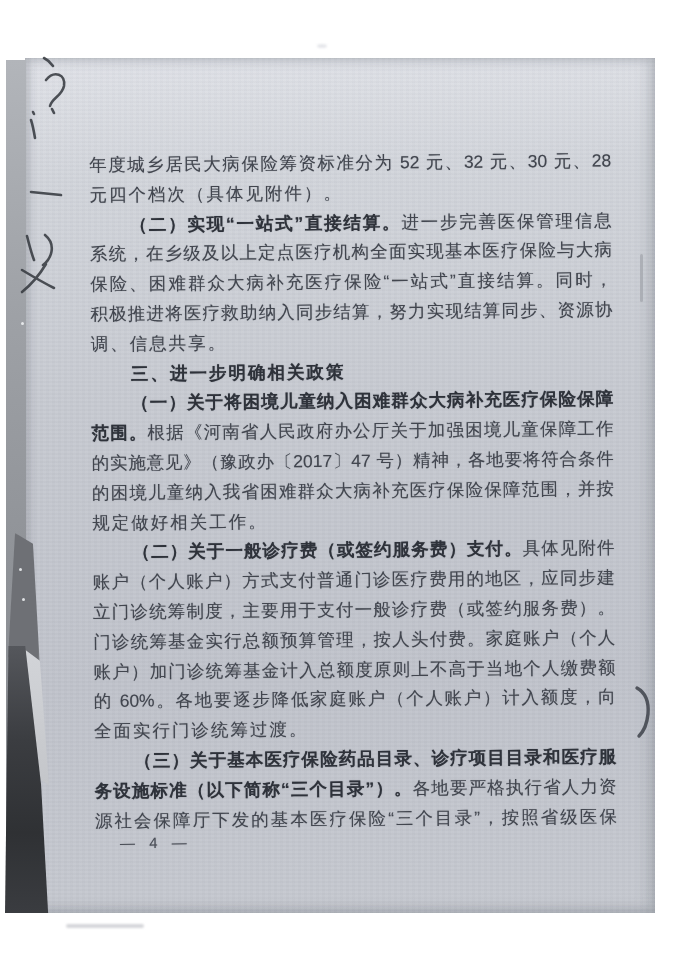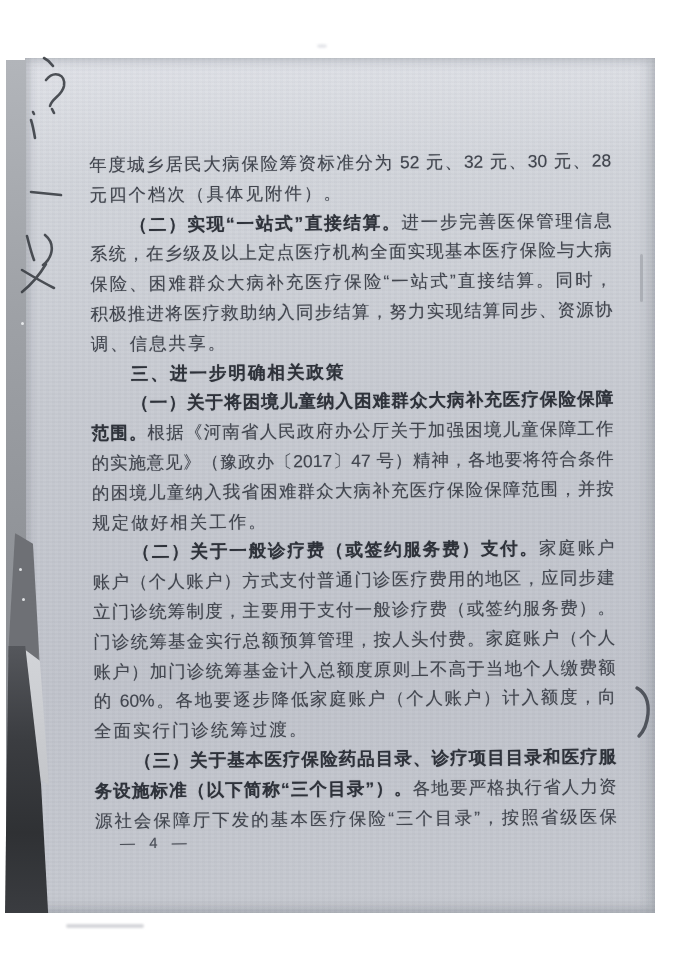--- a/index.html
+++ b/index.html
@@ -106,21 +106,21 @@
         <div class="line fill"><span>系统，在乡级及以上定点医疗机构全面实现基本医疗保险与大病</span></div>
         <div class="line fill"><span>保险、困难群众大病补充医疗保险“一站式”直接结算。同时，</span></div>
         <div class="line fill"><span>积极推进将医疗救助纳入同步结算，努力实现结算同步、资源协</span></div>
         <div class="line"><span>调、信息共享。</span></div>
         <div class="line indent"><span class="bold">三、进一步明确相关政策</span></div>
         <div class="line indent fill"><span class="bold">（一）关于将困境儿童纳入困难群众大病补充医疗保险保障</span></div>
         <div class="line fill"><span class="bold">范围。</span><span>根据《河南省人民政府办公厅关于加强困境儿童保障工作</span></div>
         <div class="line fill"><span>的实施意见》（豫政办〔2017〕47 号）精神，各地要将符合条件</span></div>
         <div class="line fill"><span>的困境儿童纳入我省困难群众大病补充医疗保险保障范围，并按</span></div>
         <div class="line"><span>规定做好相关工作。</span></div>
-        <div class="line indent fill"><span class="bold">（二）关于一般诊疗费（或签约服务费）支付。</span><span>家庭账户</span></div>
+        <div class="line indent fill"><span class="bold">（二）关于一般诊疗费（或签约服务费）支付。</span><span>具体见附件</span></div>
         <div class="line fill"><span>账户（个人账户）方式支付普通门诊医疗费用的地区，应同步建</span></div>
         <div class="line fill"><span>立门诊统筹制度，主要用于支付一般诊疗费（或签约服务费）。</span></div>
         <div class="line fill"><span>门诊统筹基金实行总额预算管理，按人头付费。家庭账户（个人</span></div>
         <div class="line fill"><span>账户）加门诊统筹基金计入总额度原则上不高于当地个人缴费额</span></div>
         <div class="line fill"><span>的 60%。各地要逐步降低家庭账户（个人账户）计入额度，向</span></div>
         <div class="line"><span>全面实行门诊统筹过渡。</span></div>
         <div class="line indent fill"><span class="bold">（三）关于基本医疗保险药品目录、诊疗项目目录和医疗服</span></div>
         <div class="line fill"><span class="bold">务设施标准（以下简称“三个目录”）。</span><span>各地要严格执行省人力资</span></div>
         <div class="line fill"><span>源社会保障厅下发的基本医疗保险“三个目录”，按照省级医保</span></div>
       </div>

